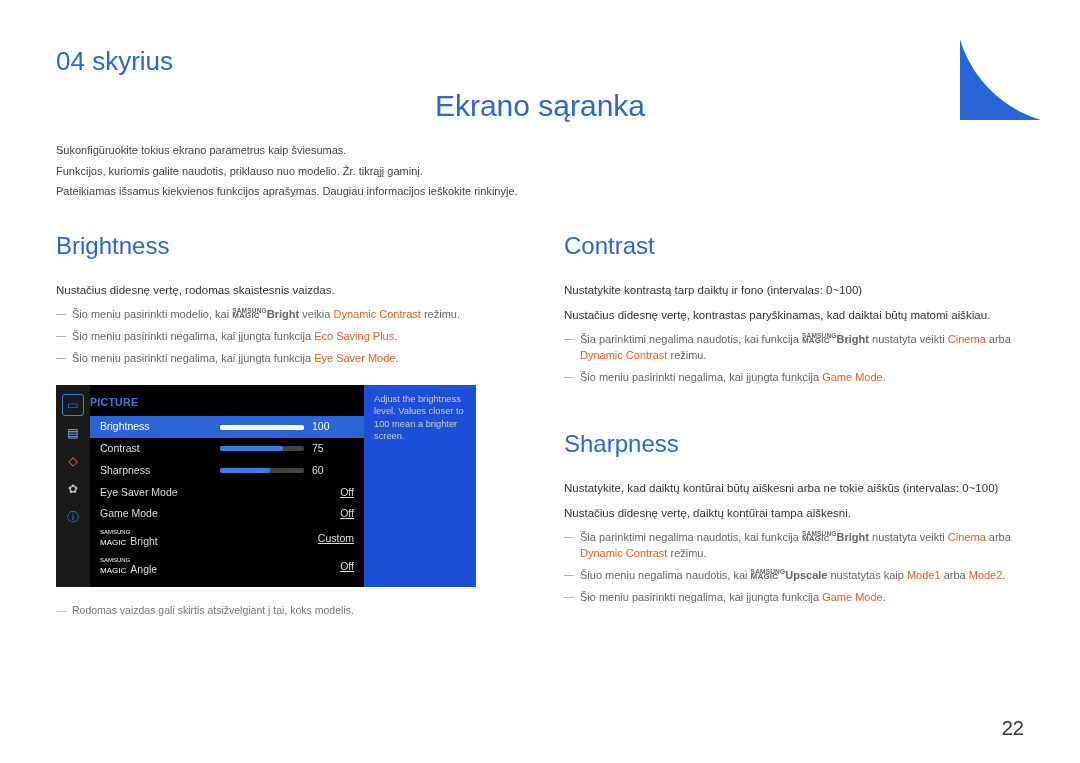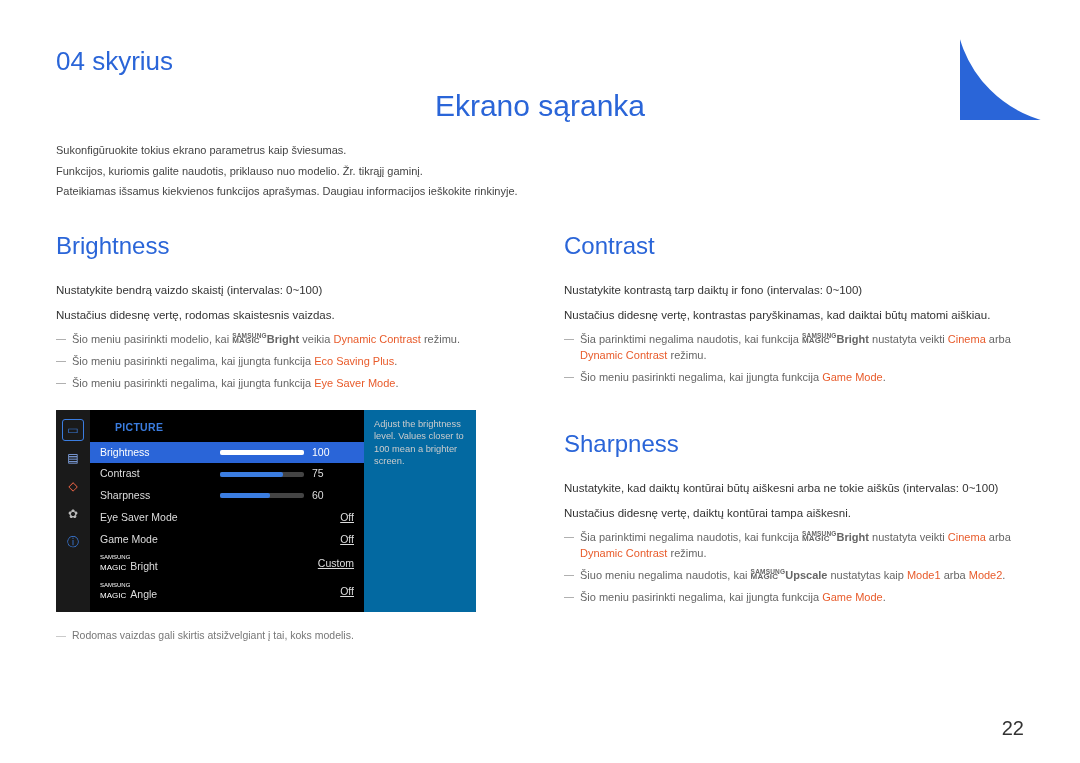--- a/index.html
+++ b/index.html
@@ -113,21 +113,21 @@
     margin: 4px 0;
     display: flex; align-items: center; justify-content: center;
     font-size: 12px;
   }
   .ic.sel { outline: 1.5px solid #3b7de0; border-radius: 2px; }
   .osd-main { flex: 1; padding: 6px 0 6px 0; }
   .osd-head {
     color: #3b7de0;
     font-size: 10.5px;
     font-weight: 600;
-    padding: 4px 10px 6px 25px;
+    padding: 4px 10px 6px 0;
     letter-spacing: 0.3px;
   }
   .osd-row {
     display: flex;
     align-items: center;
     padding: 3px 10px;
     gap: 8px;
   }
   .osd-row.sel { background: #2a65d8; color: #fff; }
   .osd-row .lbl { flex: 0 0 112px; }
@@ -142,21 +142,21 @@
   .osd-row .bar .fill {
     position: absolute; left:0; top:0; bottom:0;
     background: #3b7de0;
     border-radius: 2px;
   }
   .osd-row.sel .bar .fill { background: #fff; }
   .osd-row .val { flex: 0 0 42px; text-align: left; }
   .osd-row .valwide { flex: 1; text-align: right; text-decoration: underline; }
   .osd-desc {
     width: 112px;
-    background: #0369a1;
+    background: #1d4ed8;
     padding: 8px 10px;
     font-size: 9.3px;
     line-height: 1.35;
     color: #ccc;
   }
   .magic-w { color: #fff; display:inline-block; }
   .magic-w .t { font-size:6px; display:block;}
   .magic-w .b { font-size:8px; display:block;}
   .footnote {
     font-size: 10.5px;
@@ -188,21 +188,20 @@
   <div class="chapter">04 skyrius</div>
   <div class="title">Ekrano sąranka</div>
   <div class="intro">Sukonfigūruokite tokius ekrano parametrus kaip šviesumas.</div>
   <div class="intro">Funkcijos, kuriomis galite naudotis, priklauso nuo modelio. Žr. tikrąjį gaminį.</div>
   <div class="intro">Pateikiamas išsamus kiekvienos funkcijos aprašymas. Daugiau informacijos ieškokite rinkinyje.</div>
 
   <div class="cols">
 
     <div class="col">
       <h2>Brightness</h2>
-      <p class="para">Nustatykite bendrą vaizdo skaistį (intervalas: 0~100)</p>
       <p class="para">Nustačius didesnę vertę, rodomas skaistesnis vaizdas.</p>
 
       <div class="note">
         <span>Šio meniu pasirinkti modelio, kai </span><span class="magic"><span class="t">SAMSUNG</span><span class="b">MAGIC</span></span><b>Bright</b><span> veikia </span><span class="em">Dynamic Contrast</span><span> režimu.</span>
       </div>
       <div class="note">
         <span>Šio meniu pasirinkti negalima, kai įjungta funkcija </span><span class="em">Eco Saving Plus</span><span>.</span>
       </div>
       <div class="note">
         <span>Šio meniu pasirinkti negalima, kai įjungta funkcija </span><span class="em">Eye Saver Mode</span><span>.</span>

